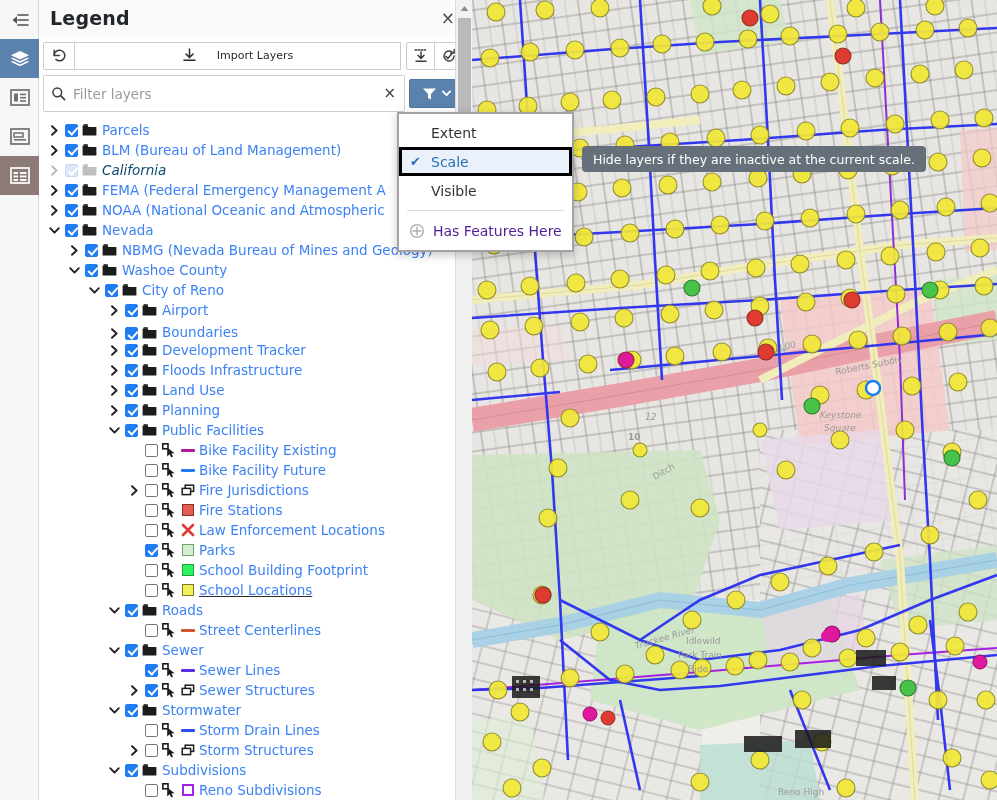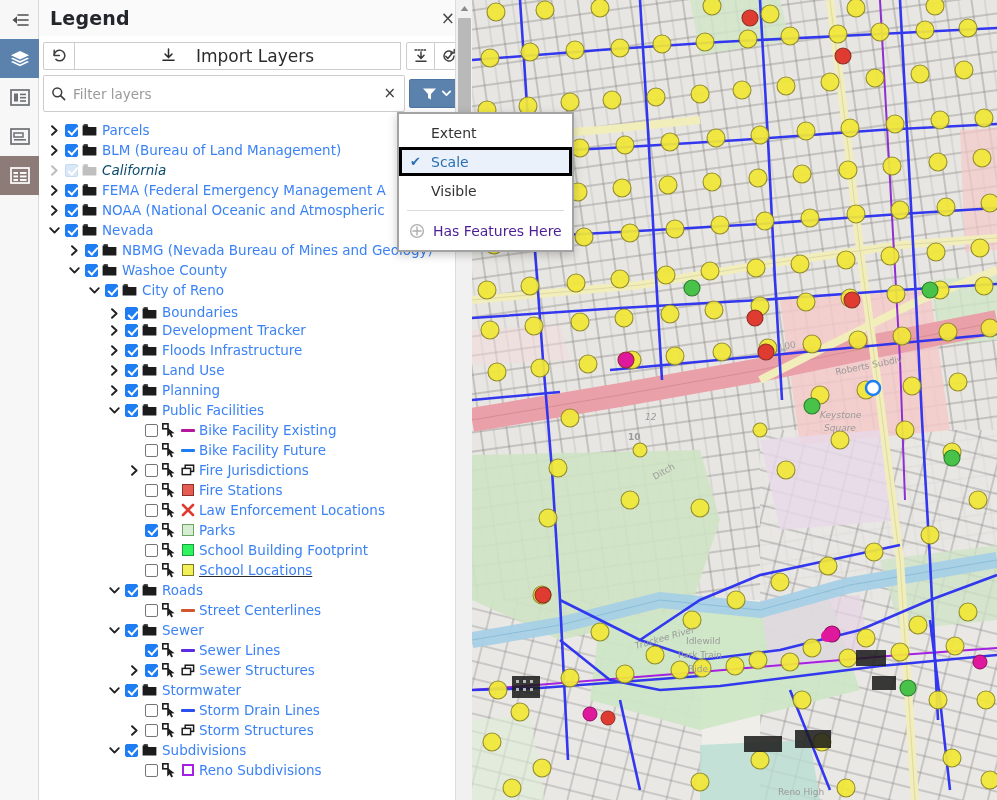--- a/index.html
+++ b/index.html
@@ -35,21 +35,21 @@
   #panel-title { font-size: 19px; font-weight: bold; color: #23262b; letter-spacing: .2px; }
   #panel-close { font-size: 17px; color: #46494e; cursor: pointer; line-height: 1; padding: 2px 4px; }
 
   #toolbar { display: flex; align-items: center; gap: 0; padding: 3px 8px 0 4px; height: 36px; }
   .tb-btn {
     background: #fff; border: 1px solid #ccc; height: 28px;
     display: flex; align-items: center; justify-content: center; cursor: pointer;
   }
   #tb-refresh { width: 32px; border-radius: 2px 0 0 2px; }
   #tb-import {
-    flex: 1; gap: 20px; font-size: 17px; color: #2b2b2b; margin-left: -1px; border-radius: 0;
+    flex: 1; gap: 20px; font-size: 11px; color: #2b2b2b; margin-left: -1px; border-radius: 0;
   }
   #tb-collapse { width: 29px; margin-left: 5px; border-radius: 2px 0 0 2px; }
   #tb-sync { width: 29px; margin-left: -1px; border-radius: 0 2px 2px 0; }
 
   #filterbar { display: flex; align-items: center; padding: 3px 8px 6px 4px; }
   #filter-input-wrap {
     flex: 1; display: flex; align-items: center; height: 37px;
     border: 1px solid #ccc; border-radius: 2px; background: #fff; padding: 0 6px 0 7px;
   }
   #filter-input {
@@ -659,20 +659,35 @@
           </span>
           <span class="cb on"></span>
           <span class="folder">
             <svg width="15" height="14" viewBox="0 0 15 14">
               <path d="M0.6 2.6 h4.8 l1.2 1.5 h7.8 v8.4 h-13.8 z" fill="#1c1c1c"></path>
               <rect x="1.6" y="1.2" width="4.2" height="1.6" fill="#1c1c1c"></rect>
             </svg>
           </span>
           <span class="lbl">City of Reno</span>
         </div>
+        <div class="node" style="padding-left: 68px;">
+          <span class="twisty">
+            <svg width="13" height="13" viewBox="0 0 13 13">
+              <path d="M4 2.2 L8.6 6.5 L4 10.8" fill="none" stroke="#222" stroke-width="1.9" stroke-linecap="round" stroke-linejoin="round"></path>
+            </svg>
+          </span>
+          <span class="cb on"></span>
+          <span class="folder">
+            <svg width="15" height="14" viewBox="0 0 15 14">
+              <path d="M0.6 2.6 h4.8 l1.2 1.5 h7.8 v8.4 h-13.8 z" fill="#1c1c1c"></path>
+              <rect x="1.6" y="1.2" width="4.2" height="1.6" fill="#1c1c1c"></rect>
+            </svg>
+          </span>
+          <span class="lbl">Airport</span>
+        </div>
         <div class="node" style="padding-left: 68px; align-items: flex-end;">
           <span class="twisty">
             <svg width="13" height="13" viewBox="0 0 13 13">
               <path d="M4 2.2 L8.6 6.5 L4 10.8" fill="none" stroke="#222" stroke-width="1.9" stroke-linecap="round" stroke-linejoin="round"></path>
             </svg>
           </span>
           <span class="cb on"></span>
           <span class="folder">
             <svg width="15" height="14" viewBox="0 0 15 14">
               <path d="M0.6 2.6 h4.8 l1.2 1.5 h7.8 v8.4 h-13.8 z" fill="#1c1c1c"></path>
@@ -1061,14 +1076,17 @@
       <div class="menu-sep"></div>
       <div class="menu-item disabled">
         <svg width="16" height="16" viewBox="0 0 16 16">
           <circle cx="8" cy="8" r="6.4" fill="none" stroke="#b0b0b0" stroke-width="1.4"></circle>
           <path d="M8 3.4 V12.6 M3.4 8 H12.6" stroke="#b0b0b0" stroke-width="1.4"></path>
         </svg>
         <span>Has Features Here</span>
       </div>
     </div>
 
+  <div id="tooltip">
+    <span>Hide layers if they are inactive at the current scale.</span>
+  </div>
 
 </div>
 
 </body></html>

